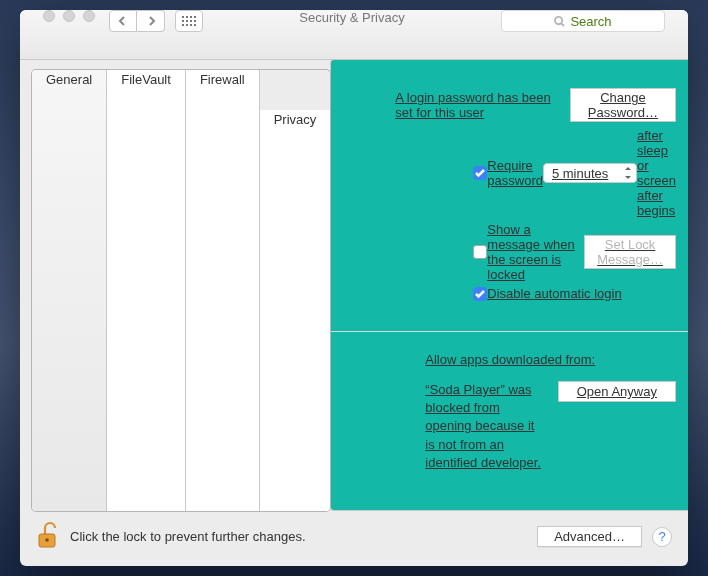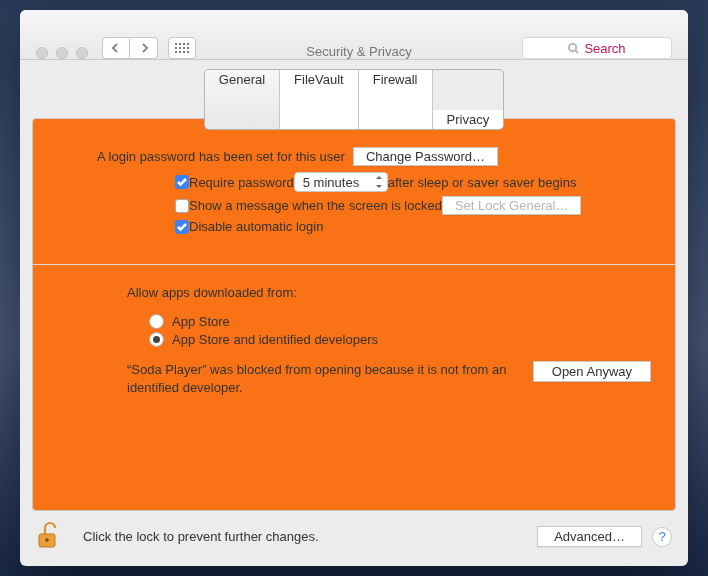--- a/index.html
+++ b/index.html
@@ -16,22 +16,22 @@
     background: #ececec;
     border-radius: 6px;
     box-shadow: 0 20px 60px rgba(0,0,0,.5);
     display:flex; flex-direction:column;
     overflow:hidden;
   }
   .toolbar {
     height: 50px;
     background: linear-gradient(#f6f6f6,#e8e8e8);
     border-bottom:1px solid #c8c8c8;
-    display:flex; align-items:flex-end;
-    padding: 0 16px;
+    display:flex; align-items:flex-start;
+    padding: 0 23px;
     gap: 10px;
   }
   .traffic { display:flex; gap:8px; margin-right:4px;}
   .traffic span { width:12px; height:12px; border-radius:50%; background:#d4d4d4; border:1px solid #c4c4c4; }
   .navbtns { display:flex; }
   .navbtn {
     width:28px; height:22px; border:1px solid #c8c8c8; background:#fff;
     display:flex; align-items:center; justify-content:center;
     color:#888;
   }
@@ -39,46 +39,47 @@
   .navbtn:last-child{border-radius:0 4px 4px 0; border-left:none;}
   .navbtn svg { width:10px; height:10px; stroke:#888; stroke-width:2; fill:none; }
   .gridbtn {
     width:28px; height:22px; border:1px solid #c8c8c8; background:#fff;
     border-radius:4px; display:flex; align-items:center; justify-content:center;
   }
   .dots { display:grid; grid-template-columns:repeat(4,2px); grid-template-rows:repeat(3,2px); gap:2px;}
   .dots span{background:#777; width:2px; height:2px;}
   .title { flex:1; text-align:center; color:#777; font-size:13px; }
   .search {
-    width:150px; height:22px; border:1px solid #d8d8d8; border-radius:4px;
+    width:164px; height:22px; border:1px solid #d8d8d8; border-radius:4px;
     background:#fff; display:flex; align-items:center; justify-content:center;
-    color:#be185d; gap:5px; font-size:13px;
+    color:#4d7c0f; gap:5px; font-size:13px;
   }
   .search svg {width:11px; height:11px; stroke:#b5b5b5; stroke-width:2; fill:none;}
 
   .content {
     flex:1; padding: 10px 12px 0 12px;
-    display:flex; flex-direction:column;
+    display:flex; flex-direction:row;
   }
   .tabs { display:flex; justify-content:center; position:relative; z-index:2; }
   .tabs-inner { display:flex; border-radius:4px; overflow:hidden; box-shadow:0 0 0 1px #b5b5b5;}
   .tab {
     padding: 2px 14px; font-size:13px; background:#fff; border-right:1px solid #c8c8c8;
     cursor:default; color:#333;
   }
   .tab:last-child{border-right:none;margin-top:40px;}
   .tab.sel { background:linear-gradient(#f6f6f6,#e8e8e8); }
 
   .pane {
     border:1px solid #c8c8c8; border-radius:4px;
-    background:#f97316;
+    background:#14b8a6;
     margin-top:-11px;
     flex:1;
     padding: 28px 24px 18px 24px;
     position:relative;
+    text-decoration:underline;
   }
   .row { display:flex; align-items:center; gap:8px; margin: 0 0 6px 0;}
   .btn {
     border:1px solid #c8c8c8; background:#fff; border-radius:0;
     padding: 1px 12px; font-size:13px; box-shadow: 0 1px 0 rgba(0,0,0,.04);
     color:#333;
   }
   .btn.dis { color:#b5b5b5; }
   .sel-ctl {
     border:1px solid #c8c8c8; background:#fff; border-radius:4px;
@@ -193,69 +194,59 @@
         <div class="chk">
           <div class="chk-box on">
             <svg viewBox="0 0 10 10">
                 <path d="M1 5l2.5 2.5L9 2"></path>
               </svg>
           </div>
           <span>Require password</span>
           <div class="sel-ctl">
             <span>5 minutes</span>
           </div>
-          <span>after sleep or saver saver begins</span>
+          <span>after sleep or screen after begins</span>
         </div>
 
         <div class="chk">
           <div class="chk-box"></div>
           <span>Show a message when the screen is locked</span>
-          <button class="btn dis">Set Lock General…</button>
+          <button class="btn dis">Set Lock Message…</button>
         </div>
 
         <div class="chk">
           <div class="chk-box on">
             <svg viewBox="0 0 10 10">
                 <path d="M1 5l2.5 2.5L9 2"></path>
               </svg>
           </div>
           <span>Disable automatic login</span>
         </div>
       </div>
 
       <hr class="sep">
 
       <div style="margin-left:70px;">
         <div style="margin-bottom:14px;">Allow apps downloaded from:</div>
-        <div class="indent2">
-          <div class="radio-row">
-            <div class="radio"></div>
-            <span>App Store</span>
-          </div>
-          <div class="radio-row">
-            <div class="radio on"></div>
-            <span>App Store and identified developers</span>
-          </div>
-        </div>
 
         <div class="block-row">
           <div class="txt">“Soda Player” was blocked from opening because it is not from an identified developer.</div>
           <button class="btn" style="padding:2px 18px;">Open Anyway</button>
         </div>
       </div>
     </div>
   </div>
 
   <div class="footer">
     <div class="lock">
       <svg viewBox="0 0 24 28">
         <path d="M9 13 V7 a5 5 0 0 1 10 0" fill="none" stroke="#d89030" stroke-width="2.2"></path>
         <rect x="3" y="13" width="16" height="13" rx="2" fill="#e8a03a" stroke="#c07820"></rect>
         <circle cx="11" cy="19" r="1.8" fill="#7a4a10"></circle>
       </svg>
     </div>
-    <span style="flex:1;margin-left:13px;">Click the lock to prevent further changes.</span>
+    <span style="flex:1;">Click the lock to prevent further changes.</span>
     <button class="btn" style="padding:2px 16px;">Advanced…</button>
     <div class="help">
       <span>?</span>
     </div>
   </div>
 </div>
 
 </body></html>

